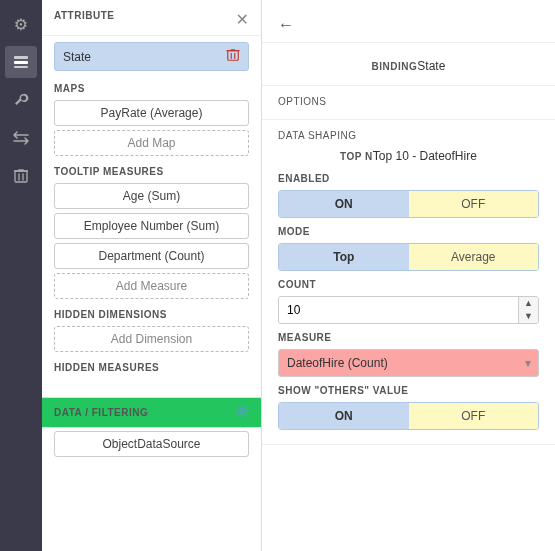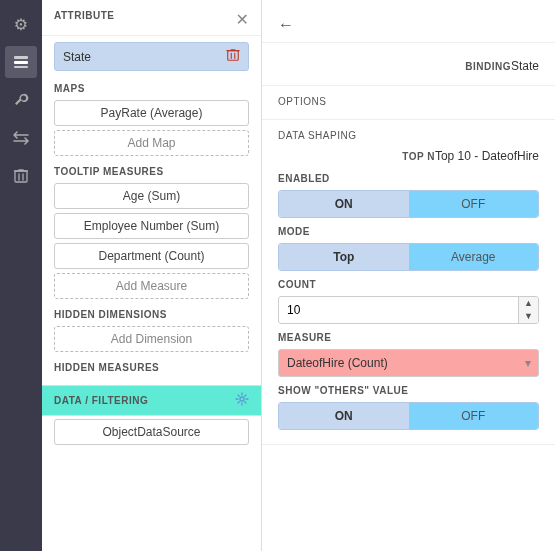--- a/index.html
+++ b/index.html
@@ -97,23 +97,23 @@
       background: #fff;
       border: 1px dashed #bbb;
       color: #888;
     }
 
     
     .data-filtering-bar {
       display: flex;
       align-items: center;
       justify-content: space-between;
-      background: #5eead4;
+      background: #22c55e;
       padding: 6px 12px;
-      margin-top: 8px;
+      margin-top: 20px;
       border-top: 1px solid #ddd;
       border-bottom: 1px solid #ddd;
     }
     .data-filtering-label {
       font-size: 10px;
       font-weight: bold;
       color: #555;
       letter-spacing: 0.5px;
       text-transform: uppercase;
     }
@@ -162,21 +162,21 @@
       font-size: 10px;
       font-weight: normal;
       color: #555;
       letter-spacing: 0.5px;
       text-transform: uppercase;
       margin-bottom: 2px;
     }
     .field-row {
       display: flex;
       align-items: center;
-      justify-content: flex-end;
+      justify-content: center;
       padding: 6px 0 2px 0;
     }
     .field-label {
       font-size: 10px;
       font-weight: bold;
       color: #555;
       text-transform: uppercase;
       letter-spacing: 0.5px;
     }
     .field-value {
@@ -192,21 +192,21 @@
       border: 1px solid #b0c8e8;
       width: 100%;
     }
     .toggle-btn {
       flex: 1;
       padding: 6px 0;
       text-align: center;
       font-size: 12px;
       cursor: pointer;
       border: none;
-      background: #7dd3fc;
+      background: #fef9c3;
       color: #555;
     }
     .toggle-btn.active {
       background: #c5d8f0;
       color: #333;
       font-weight: bold;
     }
     
     .count-input-wrapper {
       display: flex;

